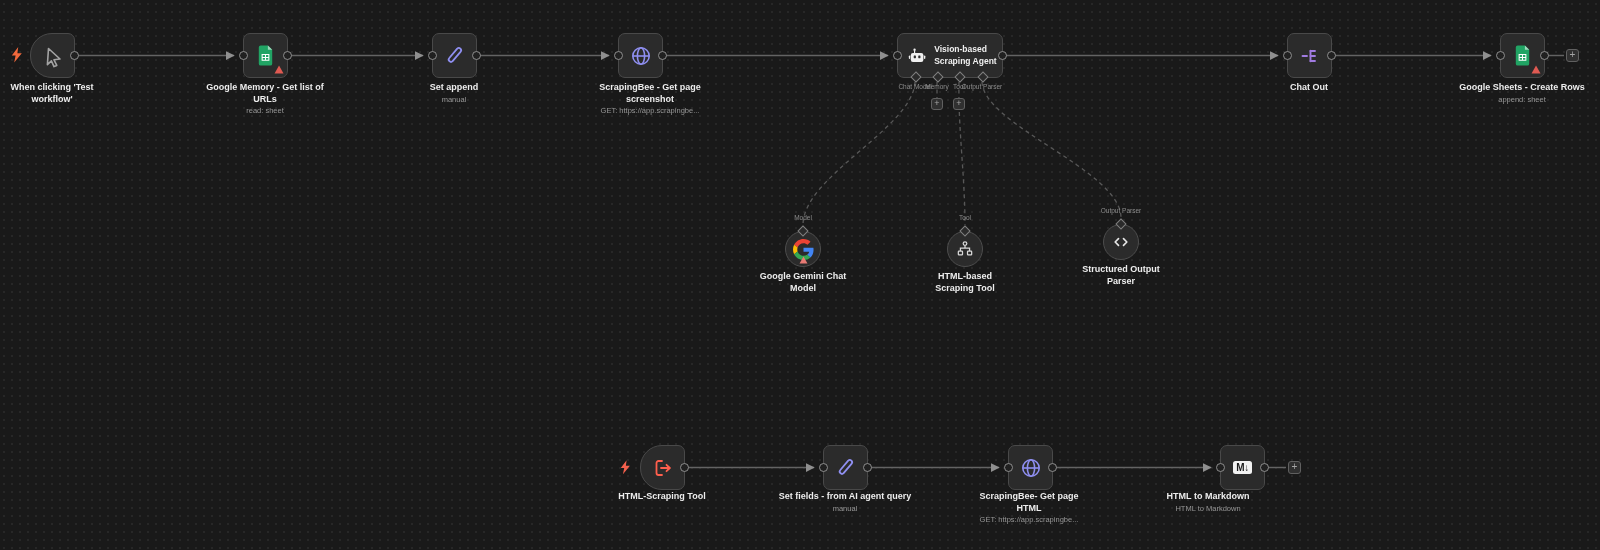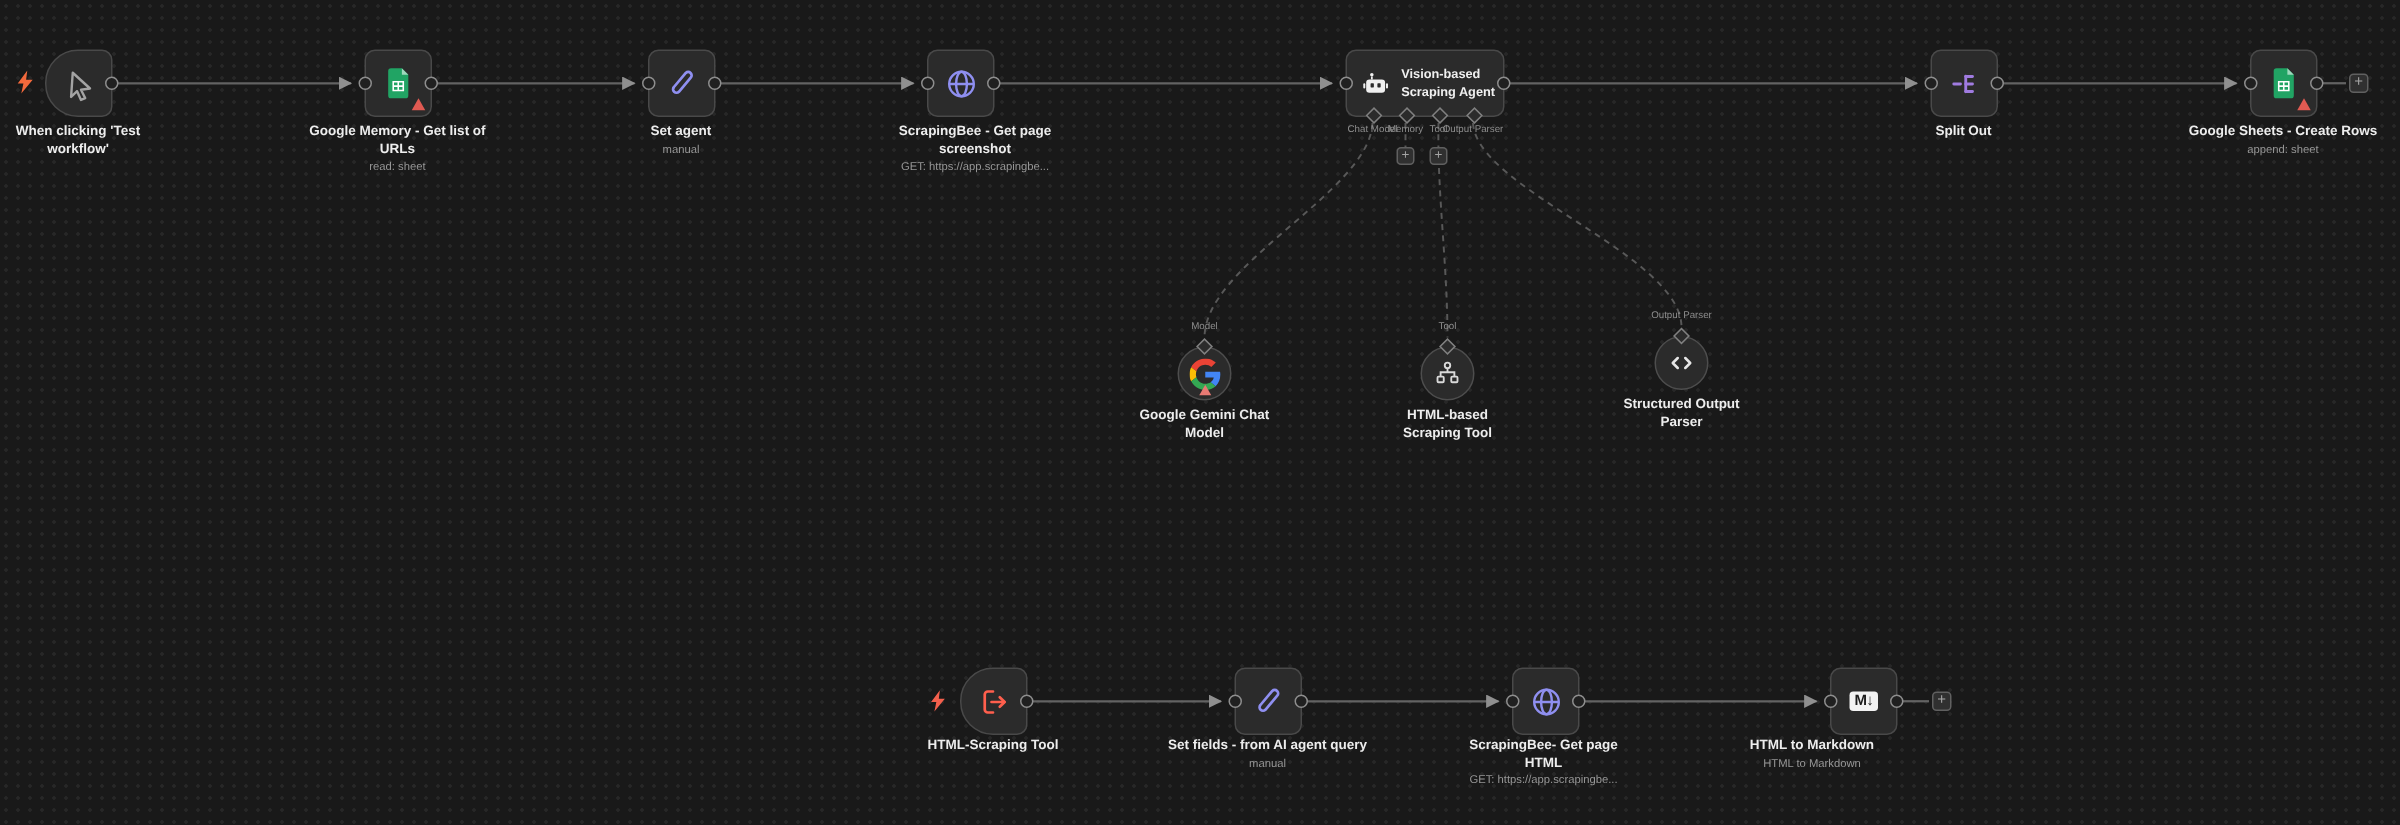--- a/index.html
+++ b/index.html
@@ -104,21 +104,21 @@
   </div>
 
   <div class="box" style="left:432px;top:33px">
     <svg width="24" height="24" viewBox="0 0 24 24">
       <path d="M14.2 4.6 a2.3 2.3 0 0 1 3.3 3.2 L9.6 17.2 a2.3 2.3 0 0 1 -3.3 -3.2 Z" fill="none" stroke="#8f8ff0" stroke-width="1.8" stroke-linejoin="round"></path>
     </svg>
     <span class="port p-in"></span>
     <span class="port p-out"></span>
   </div>
   <div class="lblwrap" style="left:404px;top:82px;width:100px">
-    <div class="lbl">Set agent</div>
+    <div class="lbl">Set append</div>
     <div class="sub">manual</div>
   </div>
 
   <div class="box" style="left:618px;top:33px">
     <svg width="24" height="24" viewBox="0 0 24 24">
       <g fill="none" stroke="#8f8ff0" stroke-width="1.6">
         <circle cx="12" cy="12" r="8.2"></circle>
         <ellipse cx="12" cy="12" rx="3.6" ry="8.2"></ellipse>
         <path d="M3.8 12 h16.4"></path>
       </g>
@@ -163,21 +163,21 @@
         <path d="M12.5 6.8 V17.2"></path>
         <path d="M12.5 7 H17"></path>
         <path d="M12.5 12 H17"></path>
         <path d="M12.5 17 H17"></path>
       </g>
     </svg>
     <span class="port p-in"></span>
     <span class="port p-out"></span>
   </div>
   <div class="lblwrap" style="left:1259px;top:82px;width:100px">
-    <div class="lbl">Split Out</div>
+    <div class="lbl">Chat Out</div>
   </div>
 
   <div class="box" style="left:1500px;top:33px">
     <svg width="23" height="23" viewBox="0 0 24 24">
       <path d="M14.5 1.5 H7 a2 2 0 0 0 -2 2 v17 a2 2 0 0 0 2 2 h10 a2 2 0 0 0 2 -2 V6 Z" fill="#21a464"></path>
       <path d="M14.5 1.5 V6 H19 Z" fill="#9fd9bd"></path>
       <path d="M8.5 11 h7 v6 h-7 Z M8.5 14 h7 M12 11 v6" fill="none" stroke="#ffffff" stroke-width="1.1"></path>
     </svg>
     <svg class="warn" style="right:3px;bottom:3px" width="10" height="9" viewBox="0 0 10 9">
       <path d="M5 0.5 L9.5 8.5 H0.5 Z" fill="#e05a52"></path>

